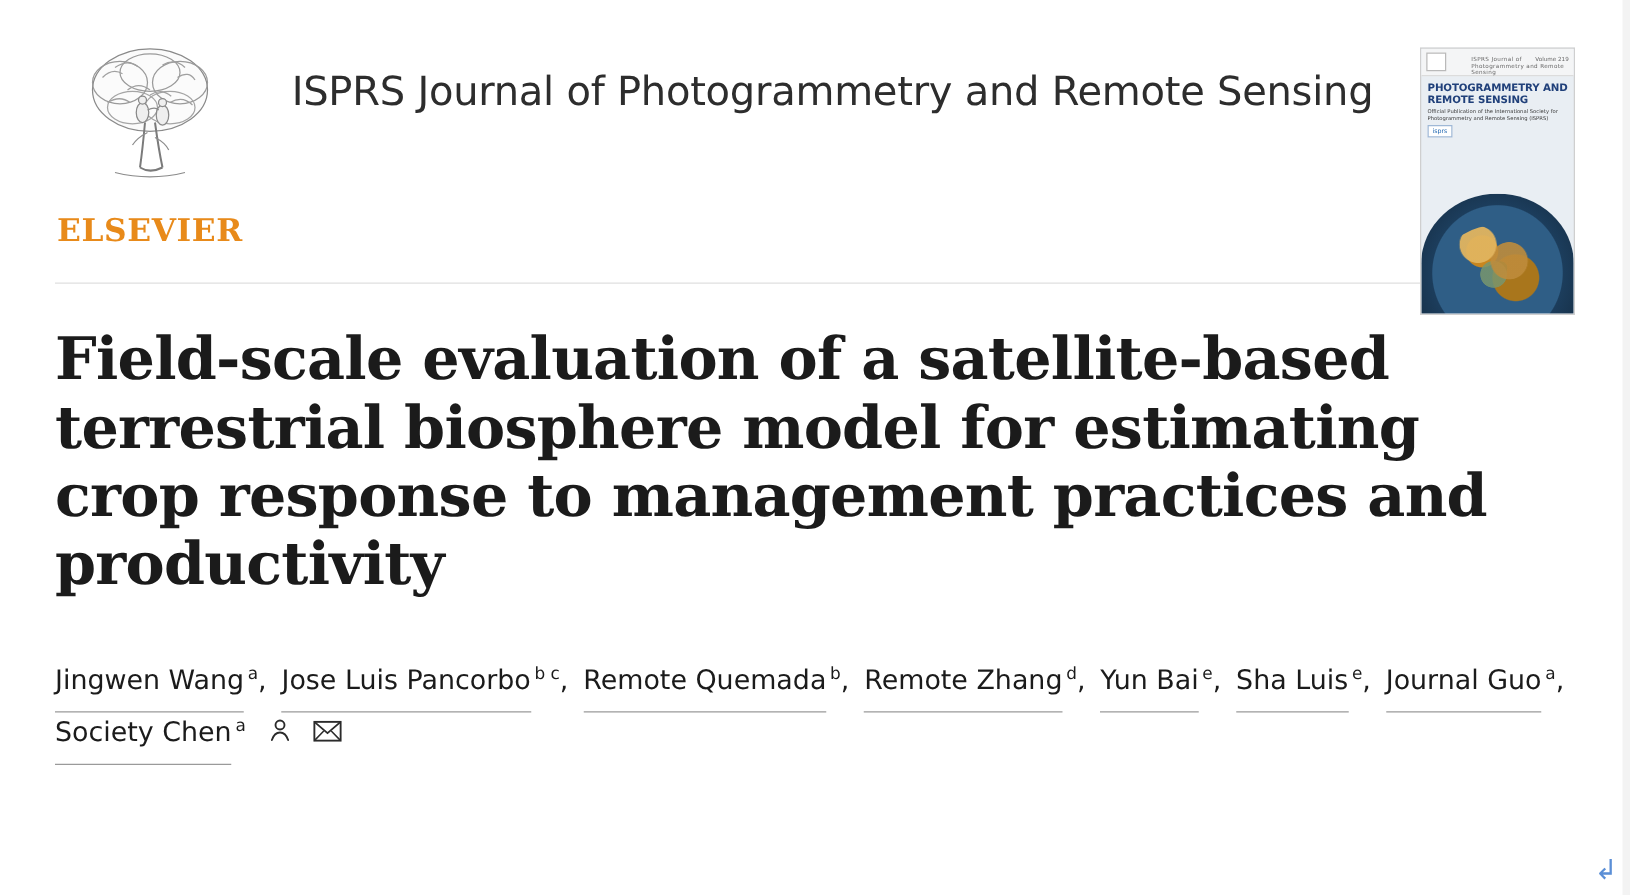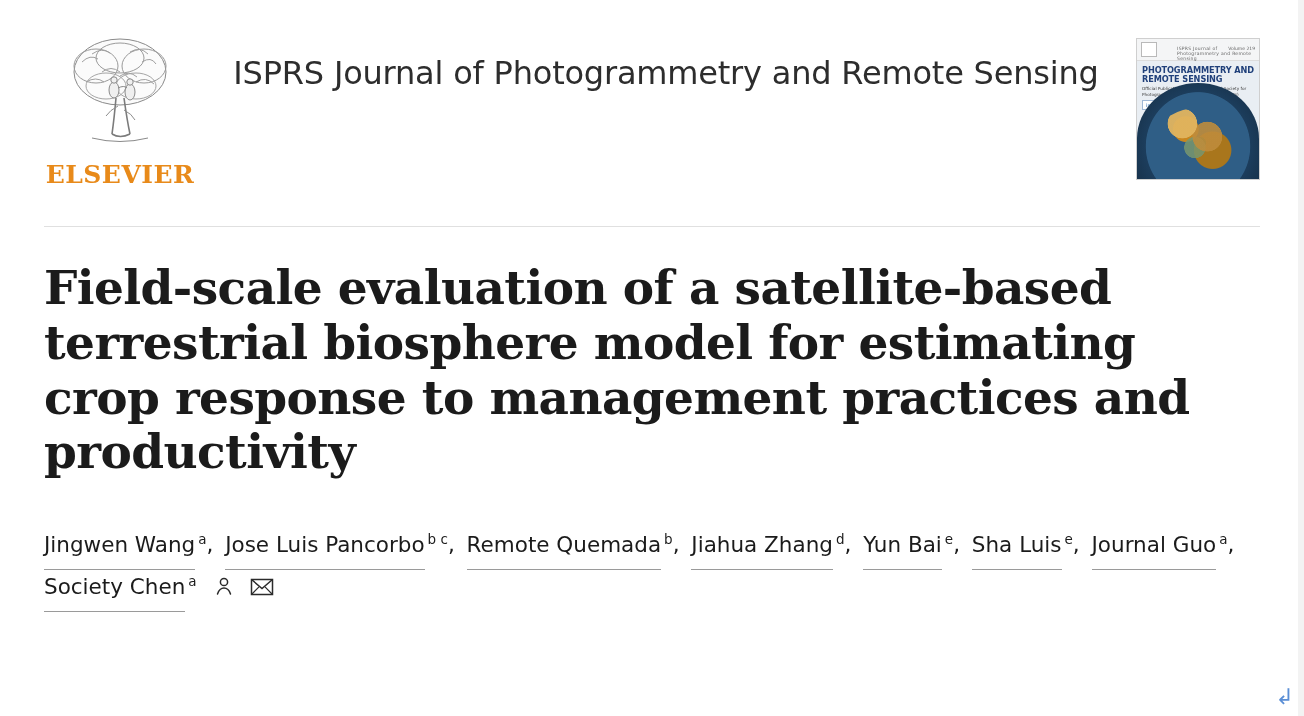--- a/index.html
+++ b/index.html
@@ -32,21 +32,21 @@
     padding-top: 4px;
     text-align: center;
   }
   .tree-svg { display: block; margin: 0 auto; }
   .publisher-name {
     font-family: "DejaVu Serif", serif;
     font-weight: bold;
     font-size: 25px;
     letter-spacing: 0.5px;
     color: #e88a1a;
-    margin-top: 2px;
+    margin-top: 12px;
   }
   .journal-block {
     flex: 1 1 auto;
     text-align: center;
     padding: 0 24px;
   }
   .journal-title {
     font-family: "DejaVu Sans", sans-serif;
     font-size: 32px;
     line-height: 1.22;
@@ -60,21 +60,21 @@
     font-size: 18.5px;
     color: #2b2b2b;
   }
   .journal-issue a {
     color: #1f66b0;
     text-decoration: none;
   }
   .cover-thumb {
     flex: 0 0 124px;
     width: 124px;
-    height: 142px;
+    height: 214px;
     margin-top: 10px;
     border: 1px solid #cfcfcf;
     background: #e9eef3;
     position: relative;
     overflow: hidden;
     font-size: 5px;
   }
   .cover-top {
     height: 22px;
     background: #f4f5f6;
@@ -266,21 +266,21 @@
   <h1 class="article-title">Field-scale evaluation of a satellite-based terrestrial biosphere model for estimating crop response to management practices and productivity</h1>
 
   <div class="authors">
 
     <span class="author"><span class="aname">Jingwen Wang</span><sup>a</sup></span><span class="sep">,</span>
 
     <span class="author"><span class="aname">Jose Luis Pancorbo</span><sup>b c</sup></span><span class="sep">,</span>
 
     <span class="author"><span class="aname">Remote Quemada</span><sup>b</sup></span><span class="sep">,</span>
 
-    <span class="author"><span class="aname">Jiahua Zhang</span><sup>d</sup></span><span class="sep">,</span>
+    <span class="author"><span class="aname">Remote Zhang</span><sup>d</sup></span><span class="sep">,</span>
 
     <span class="author"><span class="aname">Yun Bai</span><sup>e</sup></span><span class="sep">,</span>
 
     <span class="author"><span class="aname">Sha Luis</span><sup>e</sup></span><span class="sep">,</span>
 
     <span class="author"><span class="aname">Journal Guo</span><sup>a</sup></span><span class="sep">,</span>
 
     <span class="author"><span class="aname">Society Chen</span><sup>a</sup></span>
 
     <span class="author-icons">

